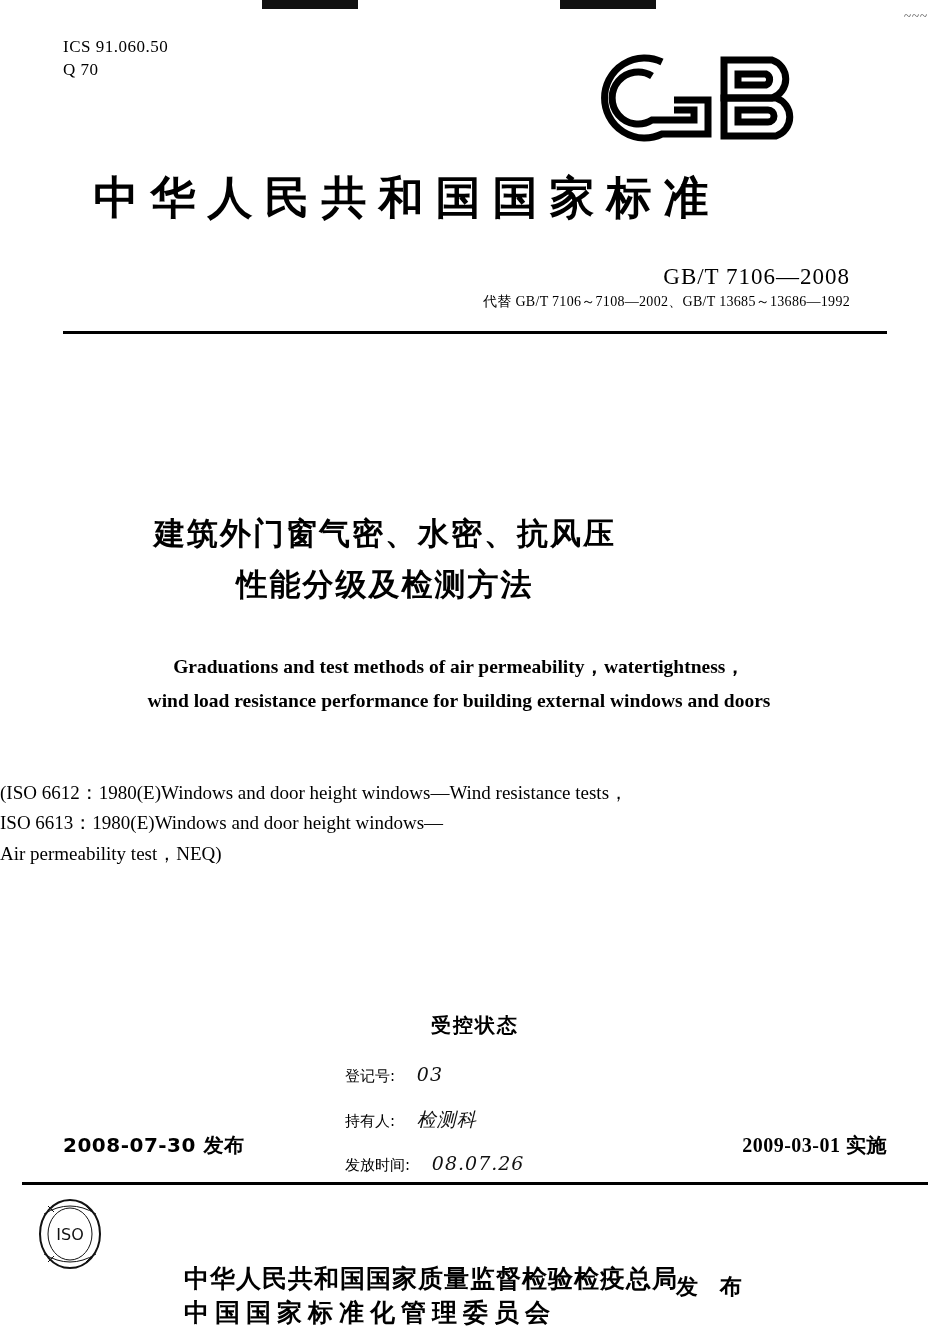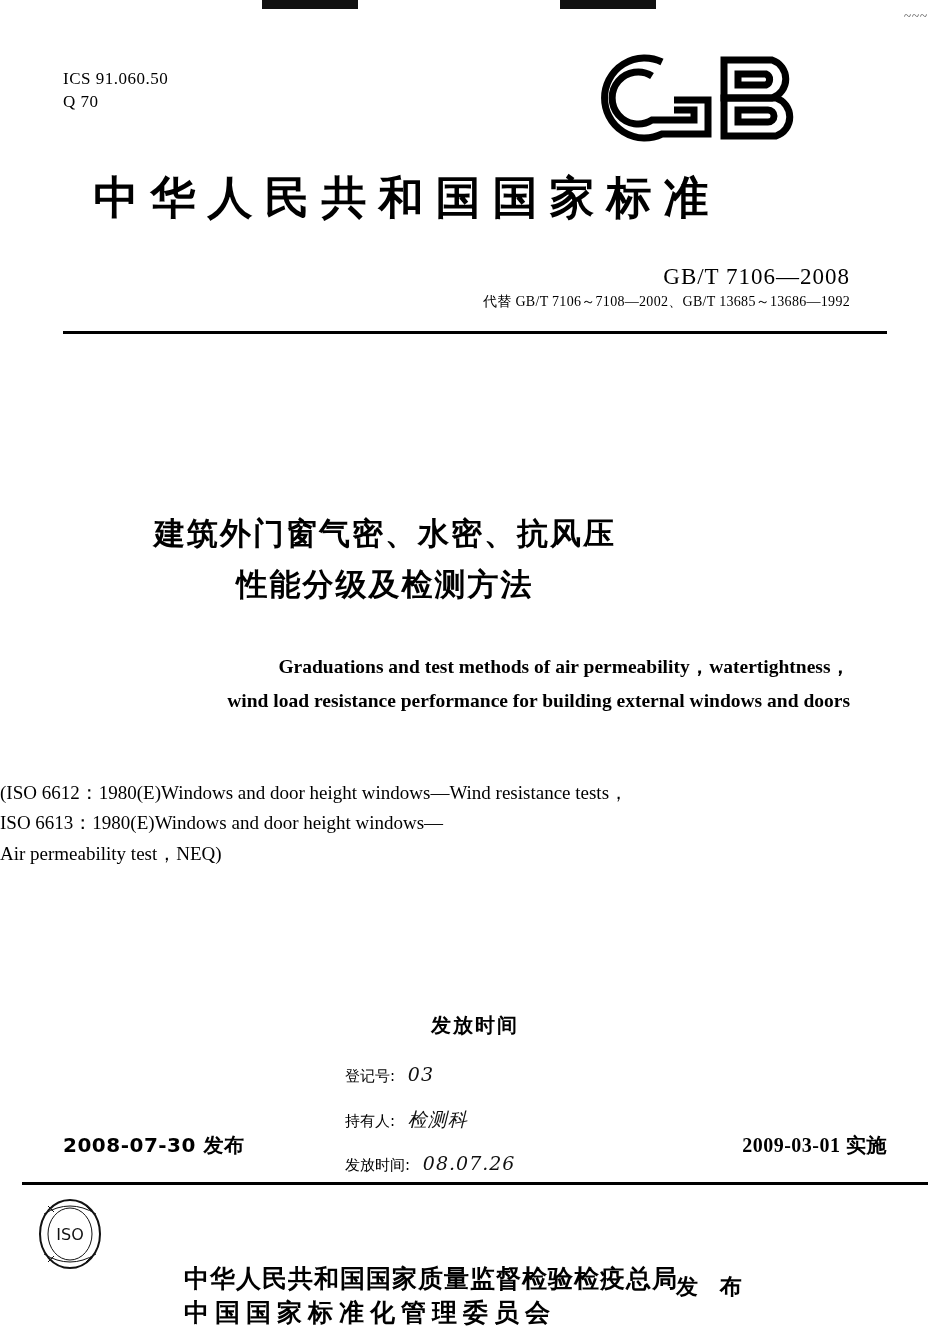--- a/index.html
+++ b/index.html
@@ -45,21 +45,20 @@
 
   
   .ics-block {
     position: absolute;
     left: 63px;
     top: 36px;
     font-family: "Liberation Serif", serif;
     font-size: 17px;
     line-height: 1.35;
     letter-spacing: 0.5px;
-    margin-top: 32px;
   }
 
   
   .gb-logo {
     position: absolute;
     left: 600px;
     top: 48px;
     width: 230px;
     height: 100px;
   }
@@ -117,25 +116,26 @@
     font-size: 31px;
     line-height: 1.65;
     letter-spacing: 2px;
   }
 
   .en-title {
     position: absolute;
     left: 0;
     top: 650px;
     width: 850px;
-    text-align: right;
+    text-align: center;
     font-family: "Liberation Serif", serif;
     font-weight: bold;
     font-size: 19.5px;
     line-height: 1.75;
+    padding-left: 34px;
   }
 
   .iso-note {
     position: absolute;
     left: 0;
     top: 778px;
     width: 950px;
     text-align: left;
     font-family: "Liberation Serif", serif;
     font-size: 19px;
@@ -161,21 +161,21 @@
     font-family: "DejaVu Sans", sans-serif;
     font-size: 15px;
     line-height: 2.35;
   }
   .ctrl-fields div { white-space: nowrap; }
   .handwritten {
     font-family: "DejaVu Serif", serif;
     font-style: italic;
     font-size: 19px;
     color: #111;
-    margin-left: 8px;
+    margin-left: 17px;
     letter-spacing: 1px;
   }
 
   .date-pub {
     position: absolute;
     left: 63px;
     top: 1132px;
     font-family: "DejaVu Sans", sans-serif;
     font-weight: bold;
     font-size: 20px;
@@ -278,21 +278,21 @@
     <div>Graduations and test methods of air permeability，watertightness，</div>
     <div>wind load resistance performance for building external windows and doors</div>
   </div>
 
   <div class="iso-note">
     <div>(ISO 6612：1980(E)Windows and door height windows—Wind resistance tests，</div>
     <div>ISO 6613：1980(E)Windows and door height windows—</div>
     <div>Air permeability test，NEQ)</div>
   </div>
 
-  <div class="ctrl-status">发放时间</div>
+  <div class="ctrl-status">受控状态</div>
 
   <div class="ctrl-fields">
     <div>
       <span>登记号:</span>
       <span class="handwritten">03</span>
     </div>
     <div>
       <span>持有人:</span>
       <span class="handwritten">检测科</span>
     </div>

